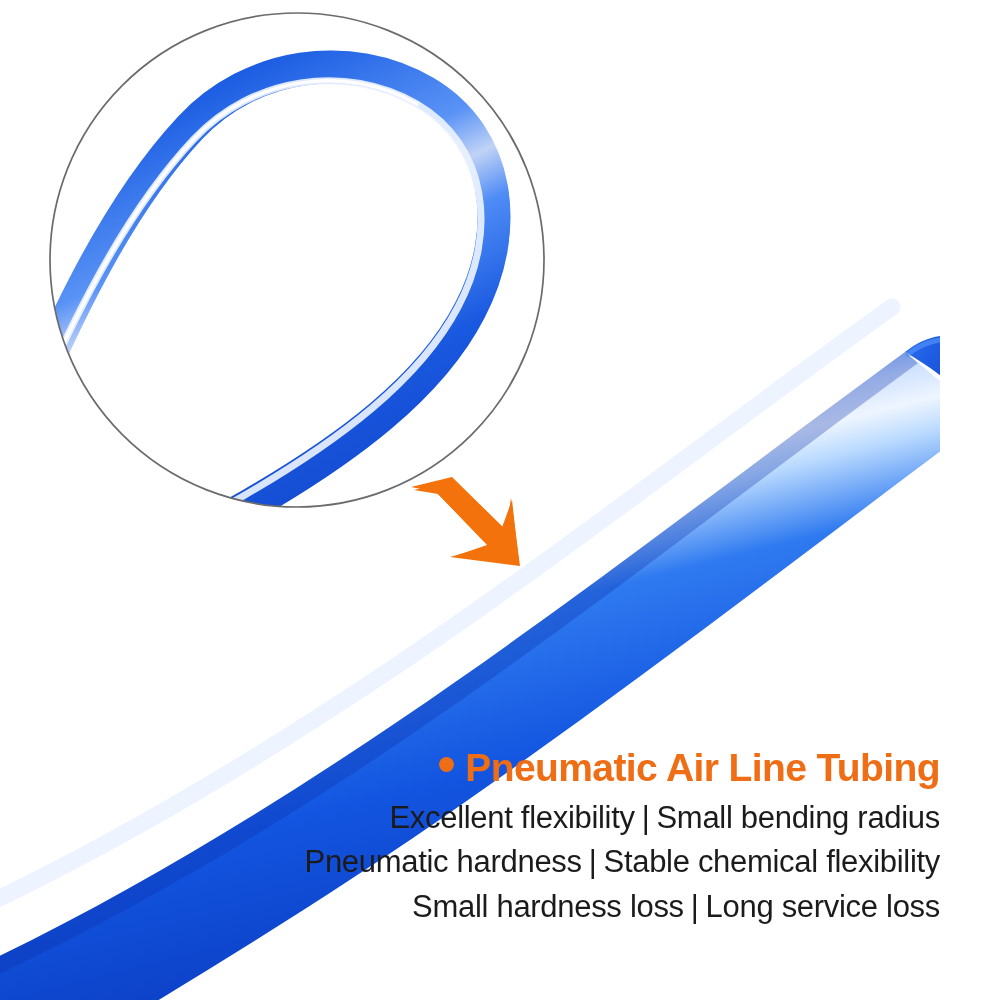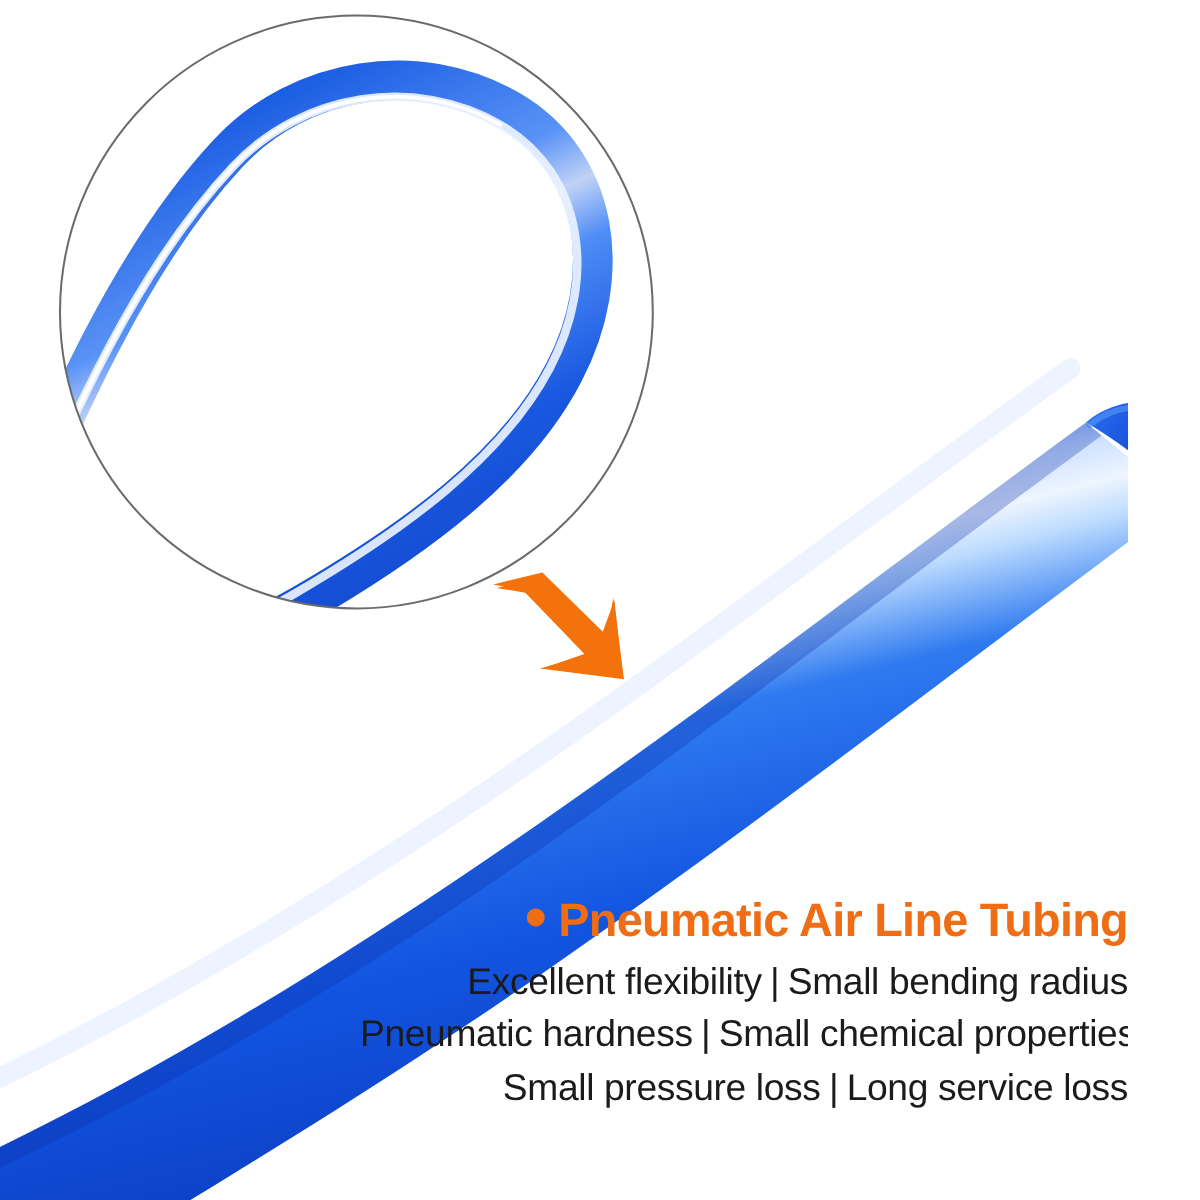--- a/index.html
+++ b/index.html
@@ -209,22 +209,22 @@
 
     <div class="title-row">
       <span class="bullet-dot"></span><span class="title-text">Pneumatic Air Line Tubing</span>
     </div>
 
     <div class="feature-line">
       <span>Excellent flexibility</span><span class="sep">|</span><span>Small bending radius</span>
     </div>
 
     <div class="feature-line">
-      <span>Pneumatic hardness</span><span class="sep">|</span><span>Small chemical properties</span>
+      <span>Pneumatic hardness</span><span class="sep">|</span><span>Stable chemical flexibility</span>
     </div>
 
     <div class="feature-line">
-      <span>Small pressure loss</span><span class="sep">|</span><span>Long service loss</span>
+      <span>Small hardness loss</span><span class="sep">|</span><span>Long service loss</span>
     </div>
 
   </div>
 
 </div>
 
 </body></html>

